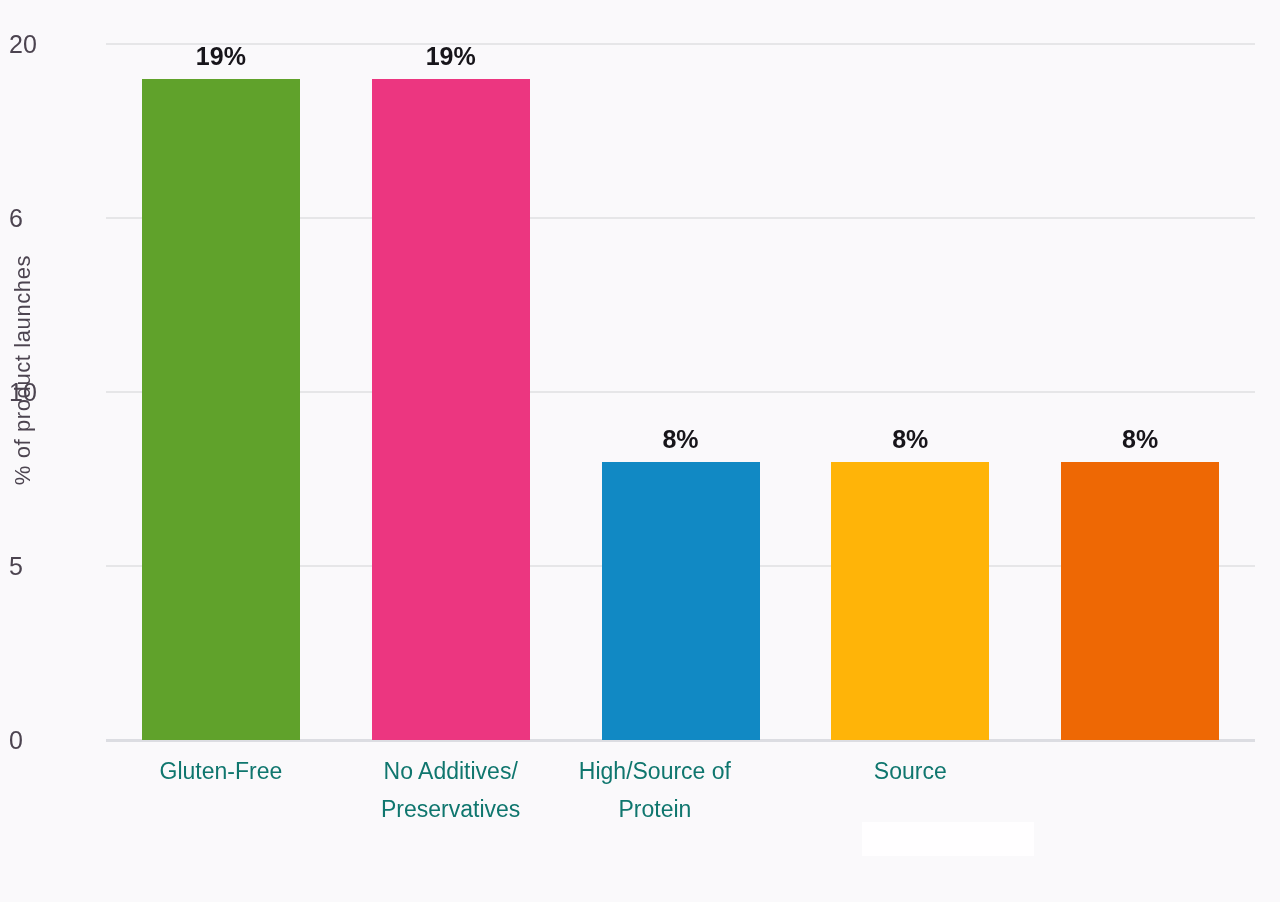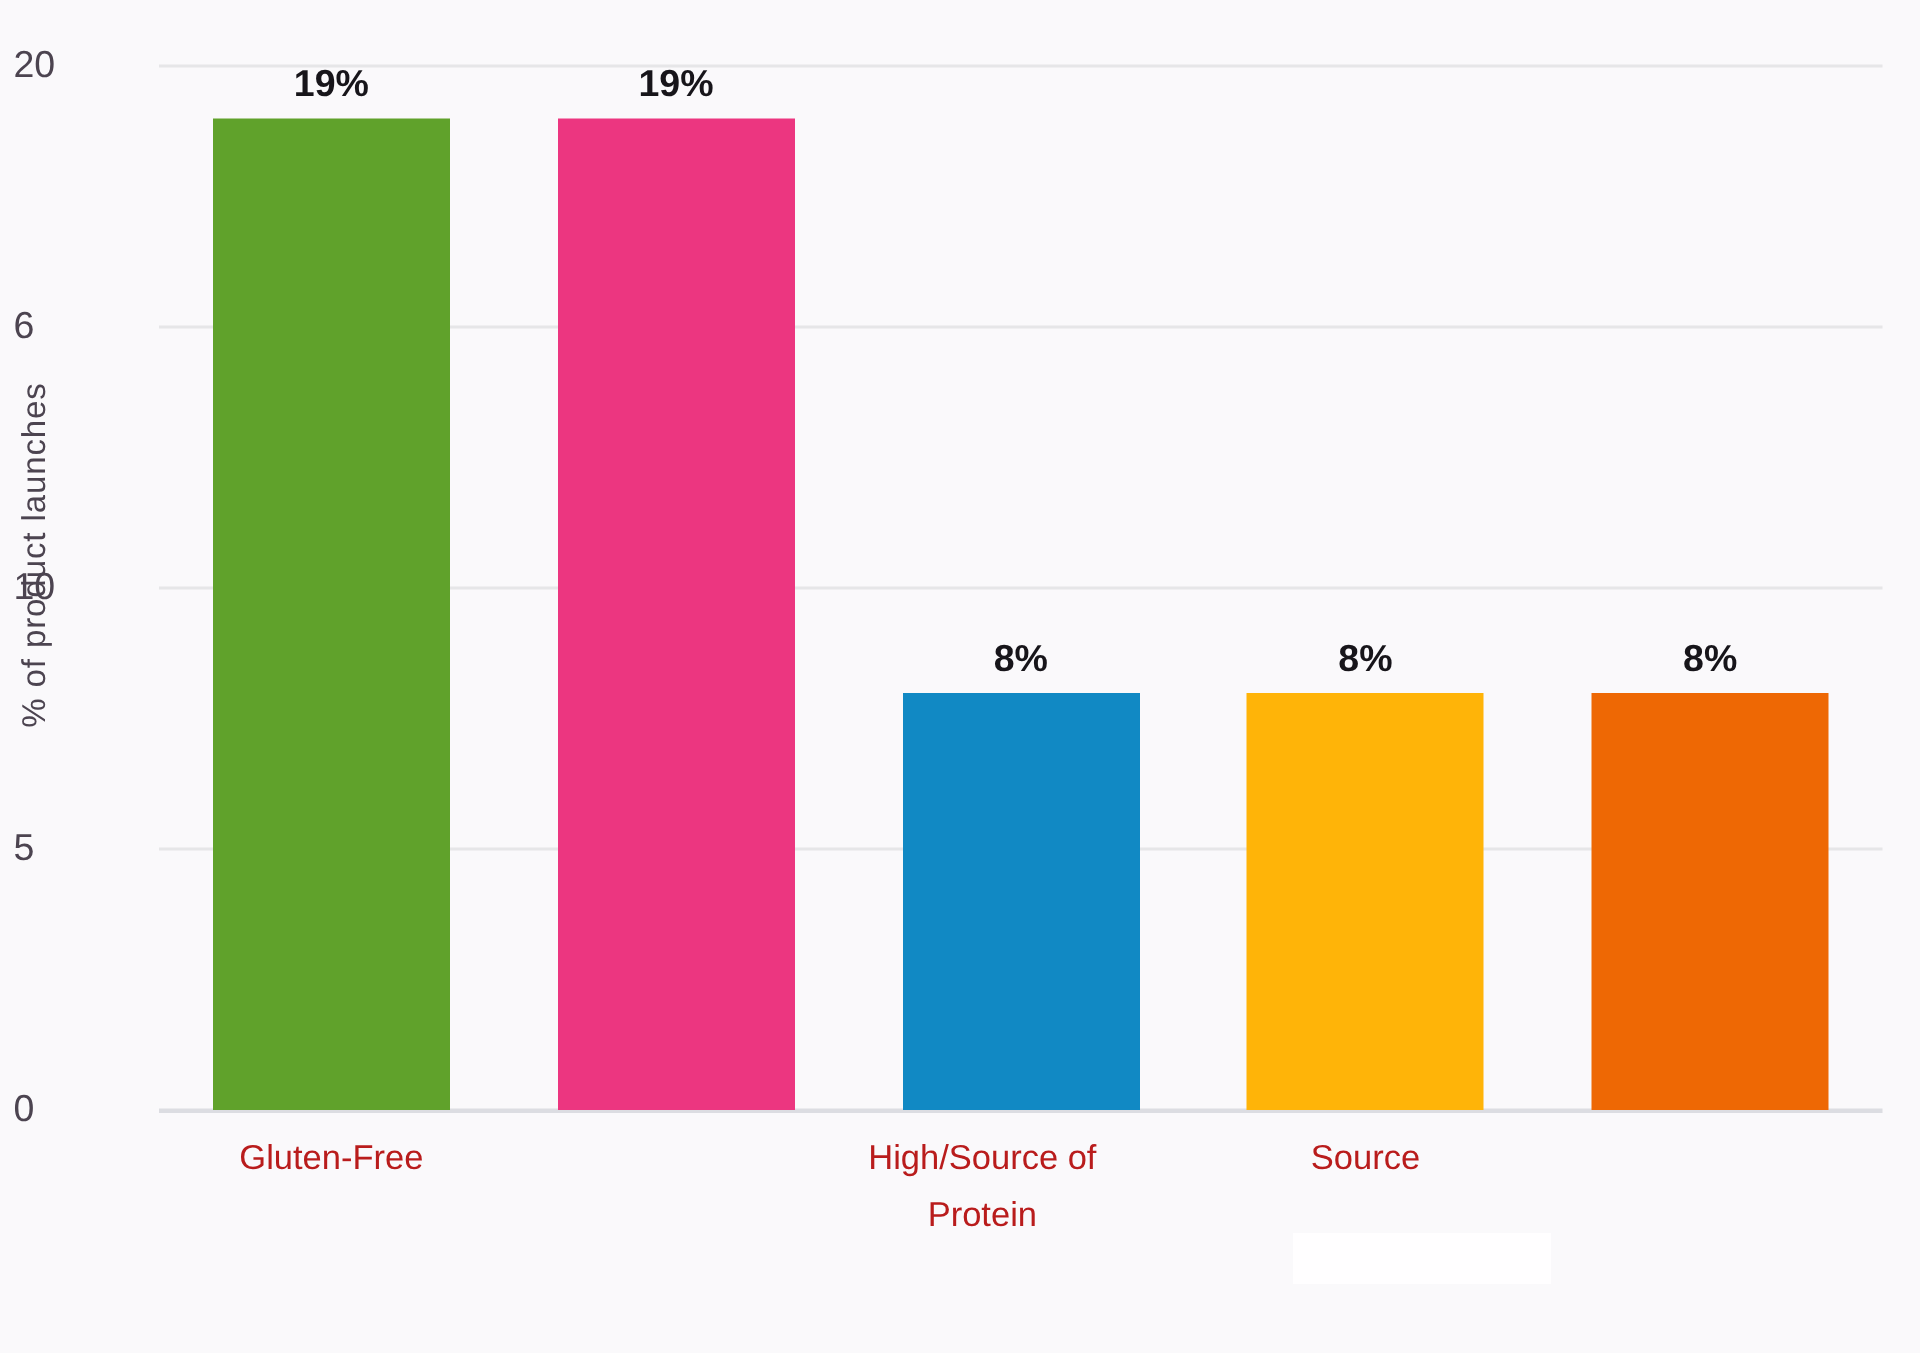--- a/index.html
+++ b/index.html
@@ -111,21 +111,21 @@
     top: 752px;
     width: 1149px;
     height: 110px;
   }
   .x-label {
     position: absolute;
     top: 0;
     text-align: center;
     font-size: 23px;
     line-height: 38px;
-    color: #b91c1c;
+    color: #0f766e;
     white-space: pre-line;
   }
 
   
   .artifact {
     position: absolute;
     left: 862px;
     top: 822px;
     width: 172px;
     height: 34px;
@@ -176,20 +176,22 @@
         </div>
         <div class="bar-group" style="left: 955.1px; width: 158px;">
           <div class="bar" style="height: 278.4px; background: rgb(238, 104, 4);"></div>
           <div class="bar-value" style="bottom: 286.4px;">8%</div>
         </div>
       </div>
   </div>
 
   <div class="x-labels-layer" id="xlabels">
       <div class="x-label" style="left: 0px; width: 229.8px;">Gluten-Free</div>
+      <div class="x-label" style="left: 229.8px; width: 229.8px;">No Additives/
+Preservatives</div>
       <div class="x-label" style="left: 434px; width: 229.8px;">High/Source of
 Protein</div>
       <div class="x-label" style="left: 689.4px; width: 229.8px;">Source</div>
     </div>
 
   <div class="artifact"></div>
 
 </div>
 
 </body></html>

